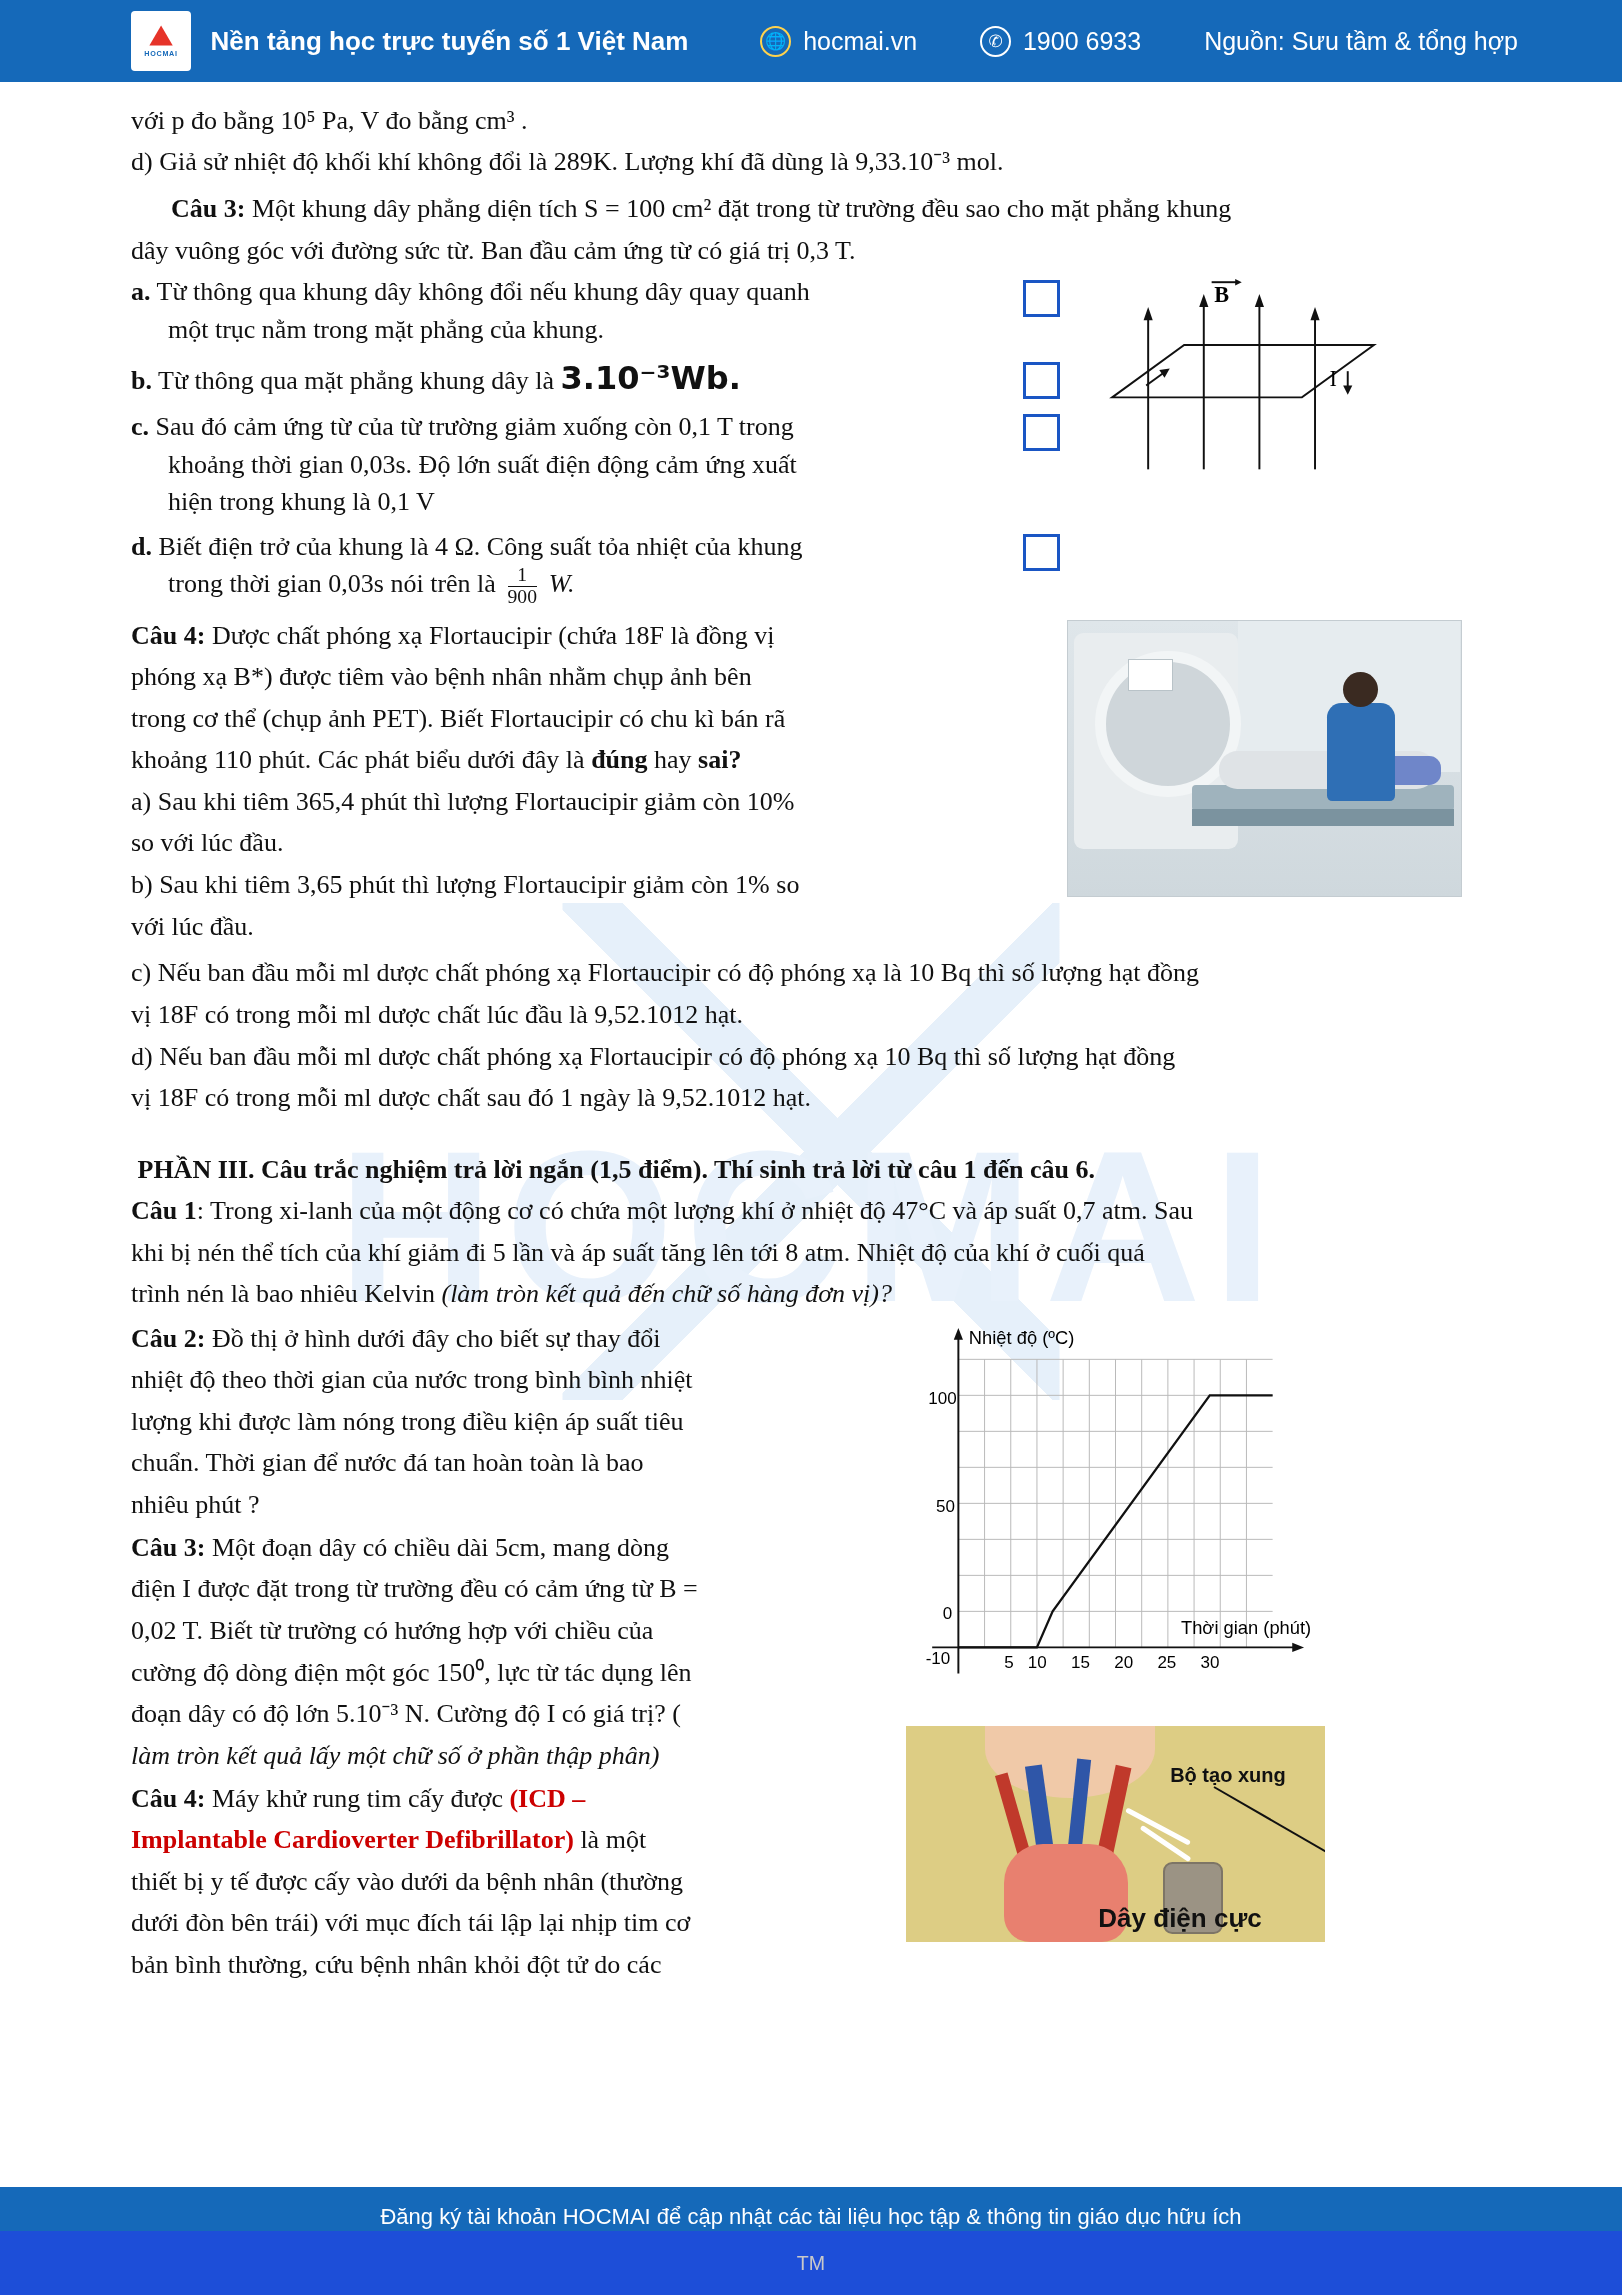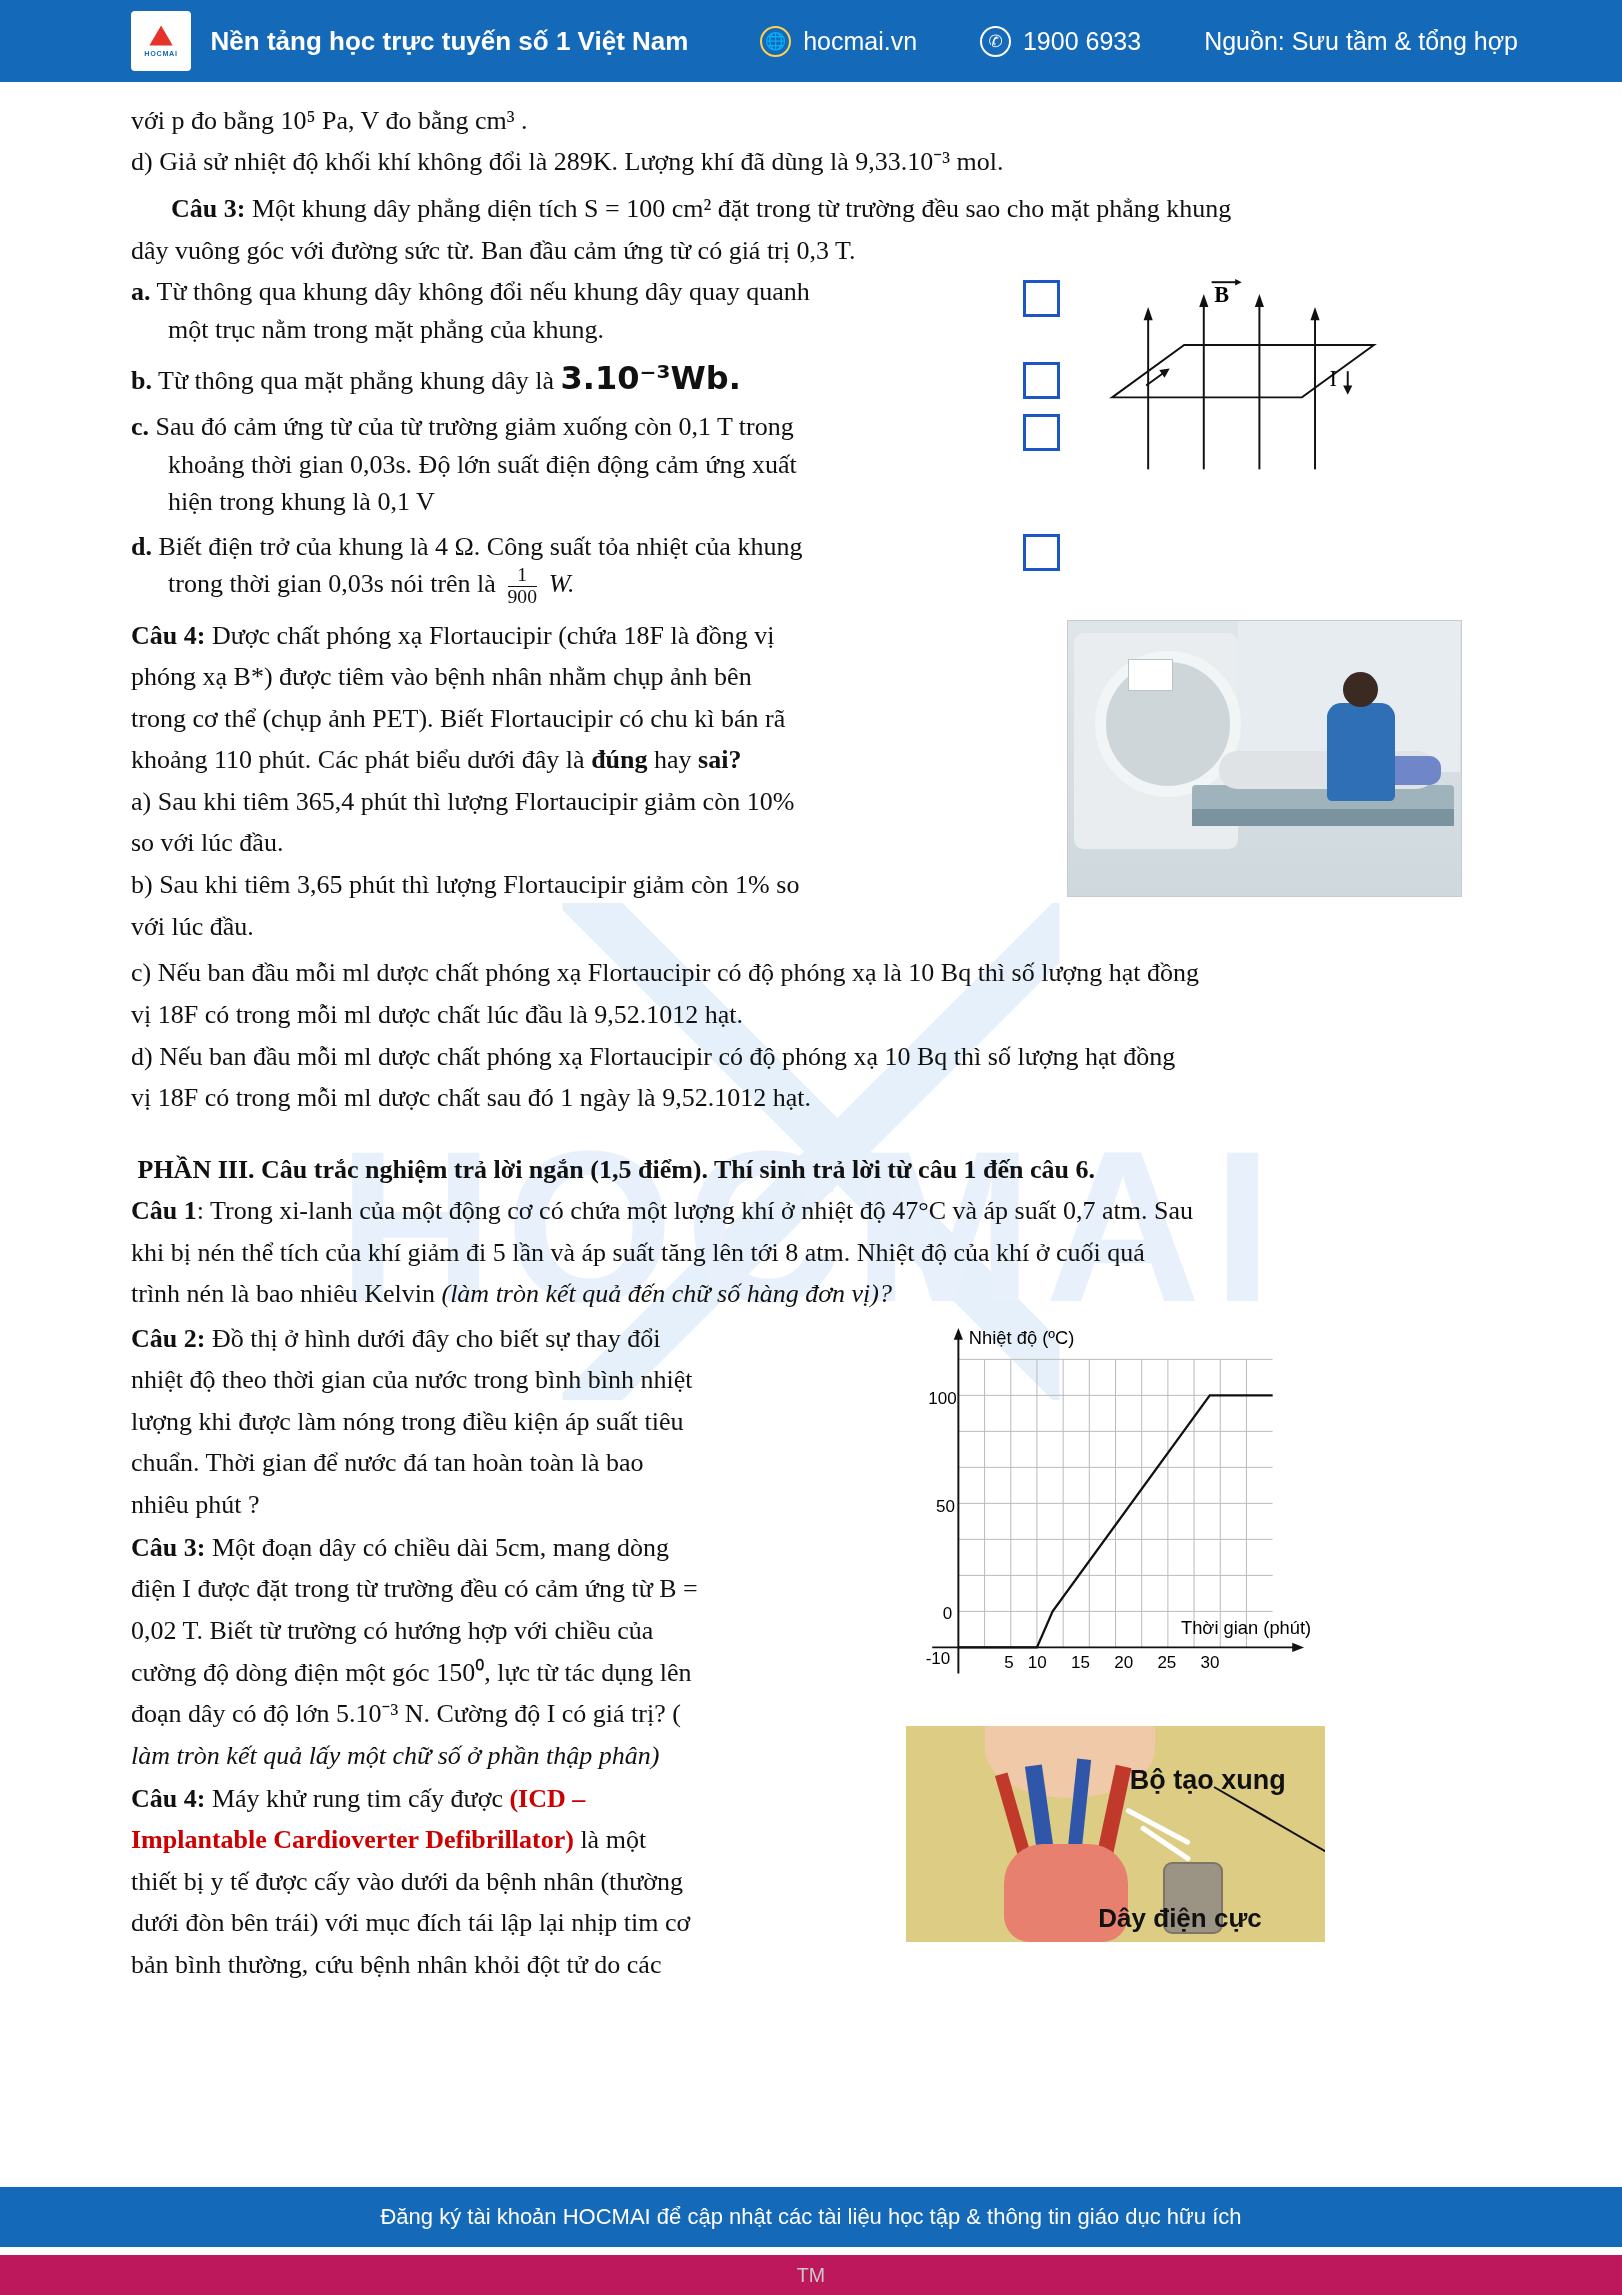--- a/index.html
+++ b/index.html
@@ -137,21 +137,21 @@
   .icd .vein-b{position:absolute;left:128px;top:39px;width:17px;height:131px;background:#2f56a8;transform:rotate(-8deg);}
   .icd .vein-b2{position:absolute;left:164px;top:33px;width:14.4px;height:137px;background:#2f56a8;transform:rotate(6deg);}
   .icd .vein-r{position:absolute;left:196px;top:39px;width:15.7px;height:131px;background:#c0392b;transform:rotate(12deg);}
   .icd .vein-r2{position:absolute;left:105px;top:46px;width:13px;height:118px;background:#c0392b;transform:rotate(-16deg);}
   .icd .device{position:absolute;left:257px;top:136px;width:56px;height:68px;background:#9b9384;border-radius:9.2px;border:2px solid #7d7566;}
   .icd .lead{position:absolute;left:216px;top:98px;width:72px;height:5.2px;background:#ffffff;transform:rotate(28deg);border-radius:2.6px;}
   .icd .lead2{position:absolute;left:230px;top:115px;width:59px;height:5.2px;background:#ffffff;transform:rotate(34deg);border-radius:2.6px;}
   .icd .pointer{position:absolute;left:308px;top:60px;width:196px;height:2px;background:#111;transform:rotate(30deg);transform-origin:left center;}
   .icd-label{
     position:absolute;right:39px;top:35px;
-    font-family:"Liberation Sans",sans-serif;font-weight:bold;font-size:27px;color:#111;
+    font-family:"Liberation Sans",sans-serif;font-weight:bold;font-size:20px;color:#111;
   }
   .icd-label2{
     position:absolute;right:63px;bottom:3.9px;
     font-family:"Liberation Sans",sans-serif;font-weight:bold;font-size:26px;color:#111;
   }
 
   .red{color:#cc0000;font-weight:bold;}
   .spacer{height:30px;}
   .justify{text-align:justify;}
 
@@ -161,21 +161,21 @@
     left:0;bottom:48px;width:100%;
     background:#1569b9;color:#fff;
     text-align:center;
     font-family:"Liberation Sans",sans-serif;
     font-size:22px;
     padding:17px 0;
     box-sizing:border-box;
     z-index:3;
   }
   .bottom-strip{
-    position:absolute;left:0;bottom:0;width:100%;height:40px;background:#be185d;z-index:3;
+    position:absolute;left:0;bottom:0;width:100%;height:64px;background:#1d4ed8;z-index:3;
     display:flex;align-items:center;justify-content:center;
   }
   .bottom-strip .tm{font-family:"Liberation Sans",sans-serif;font-size:19.6px;color:#c9c9c9;}
 </style>
 </head>
 <body>
 
 <div class="page">
 
   <div class="watermark">

